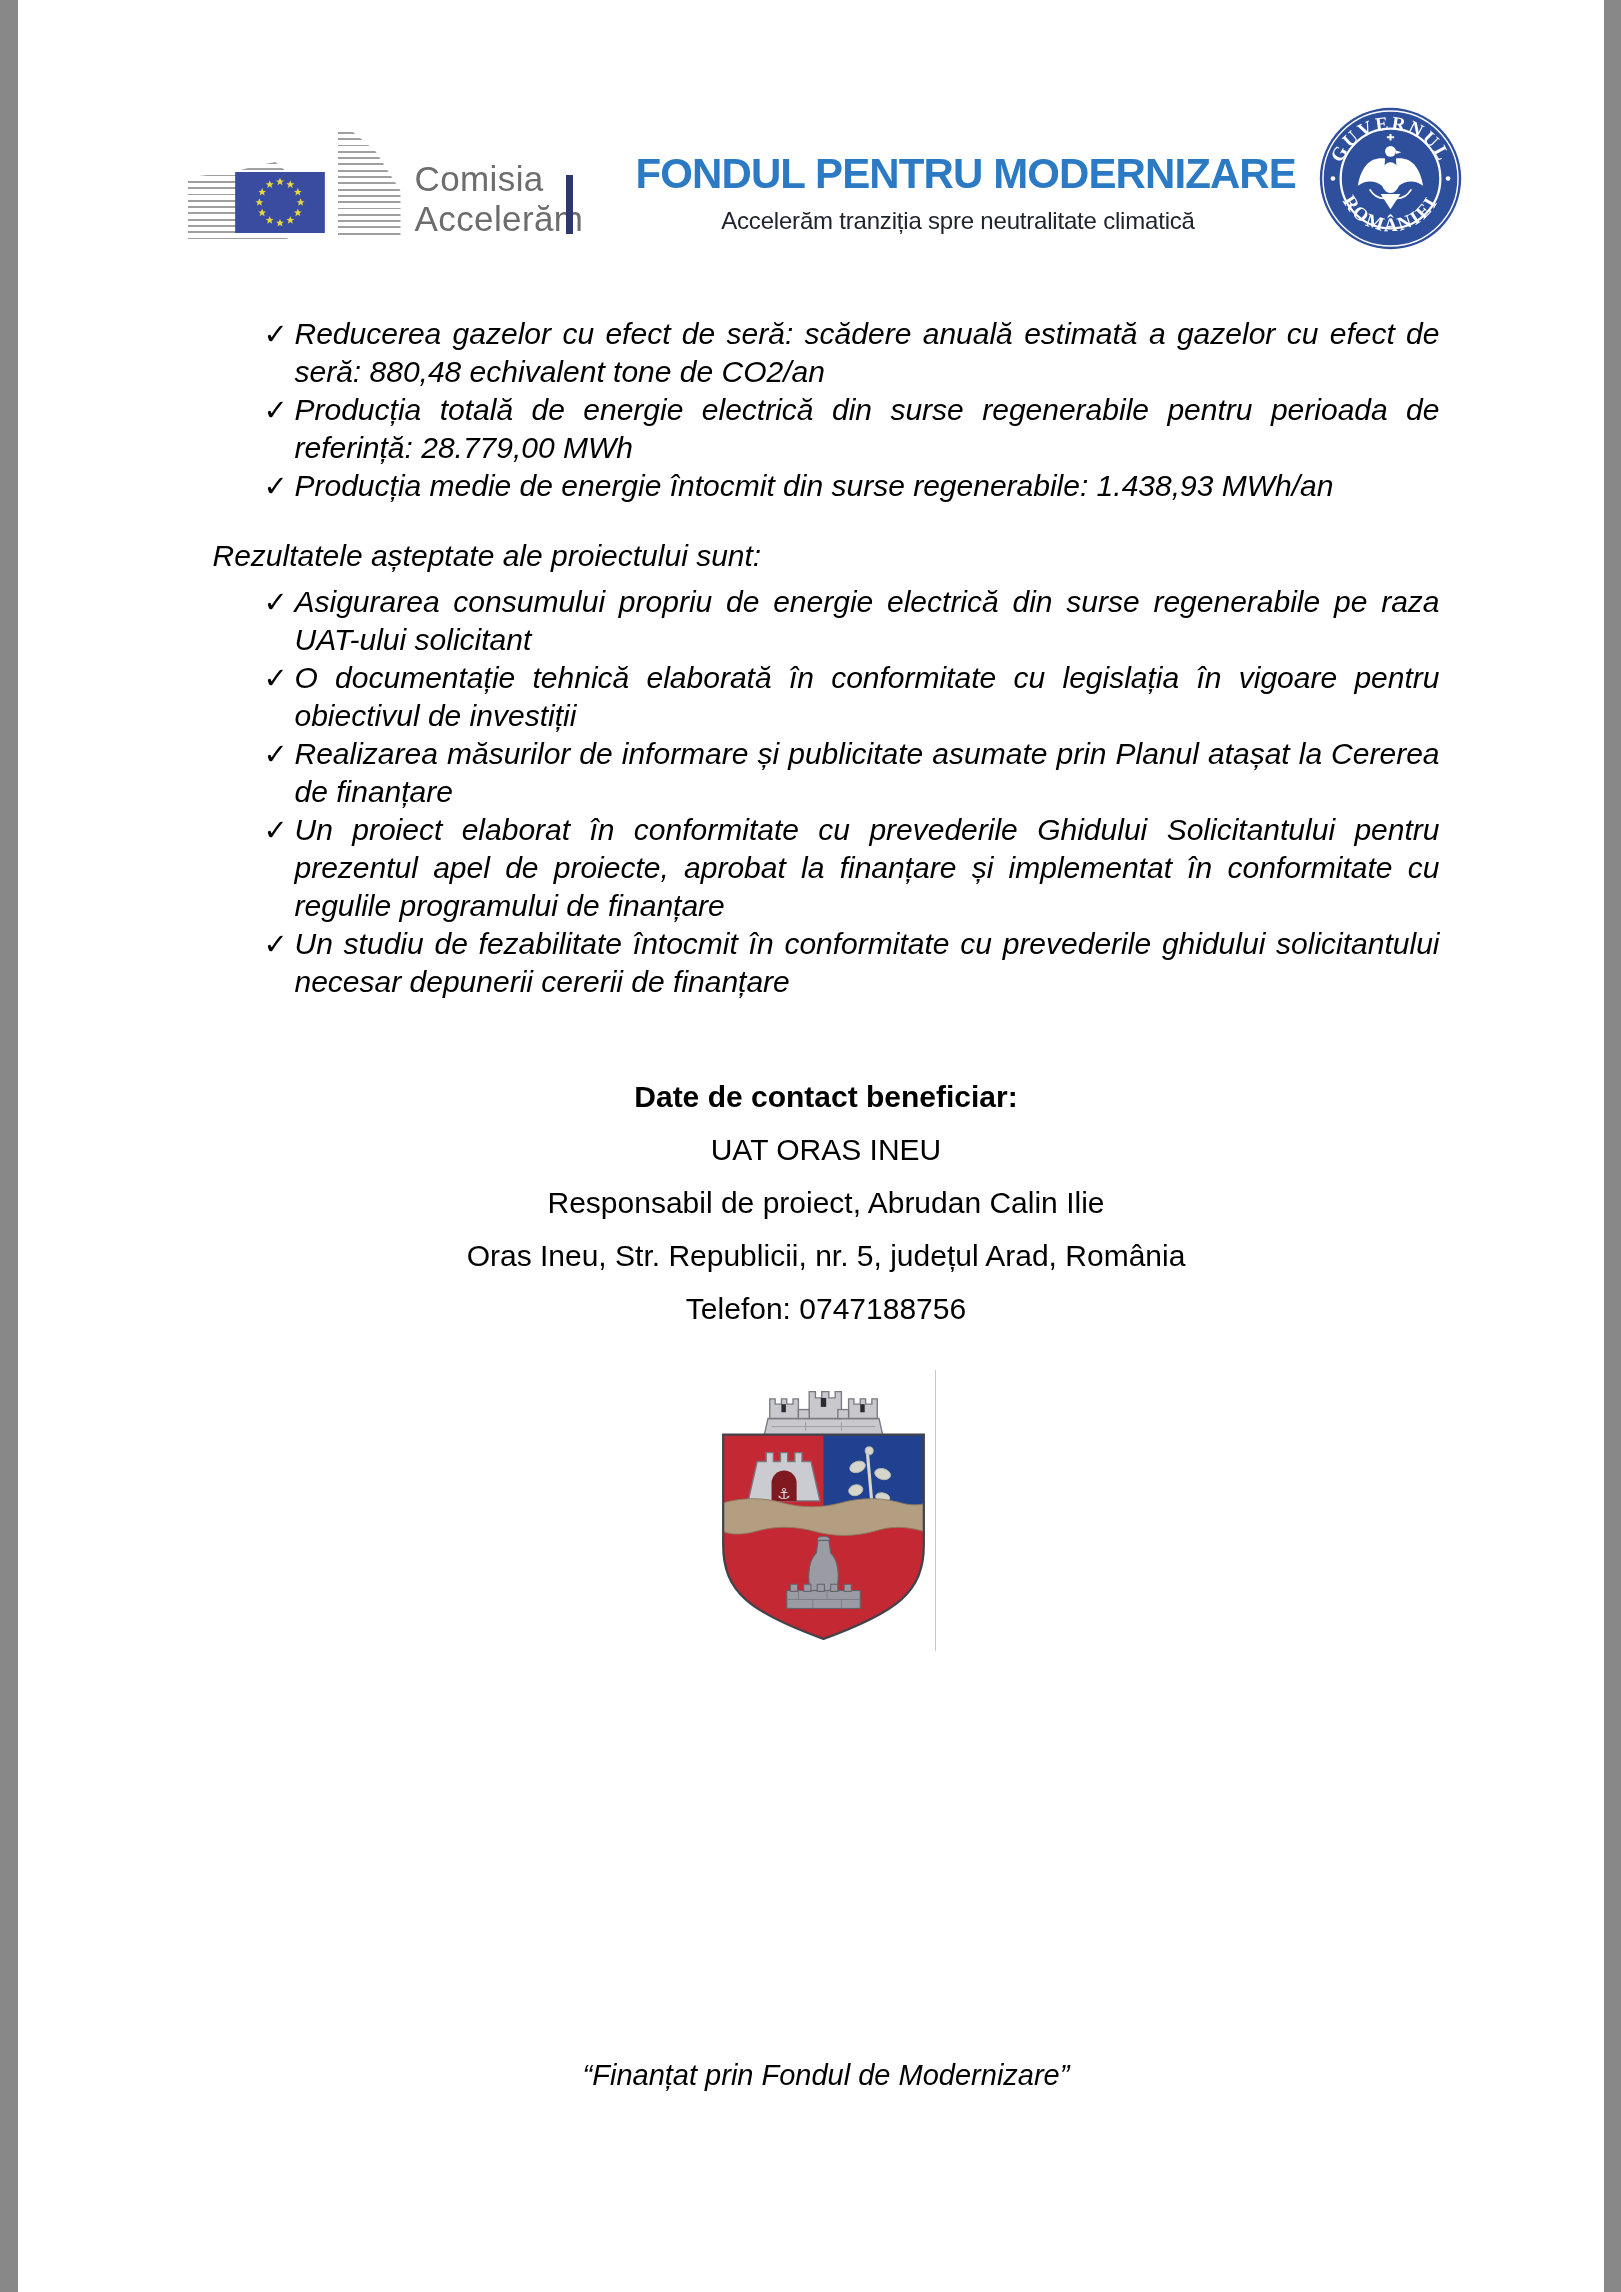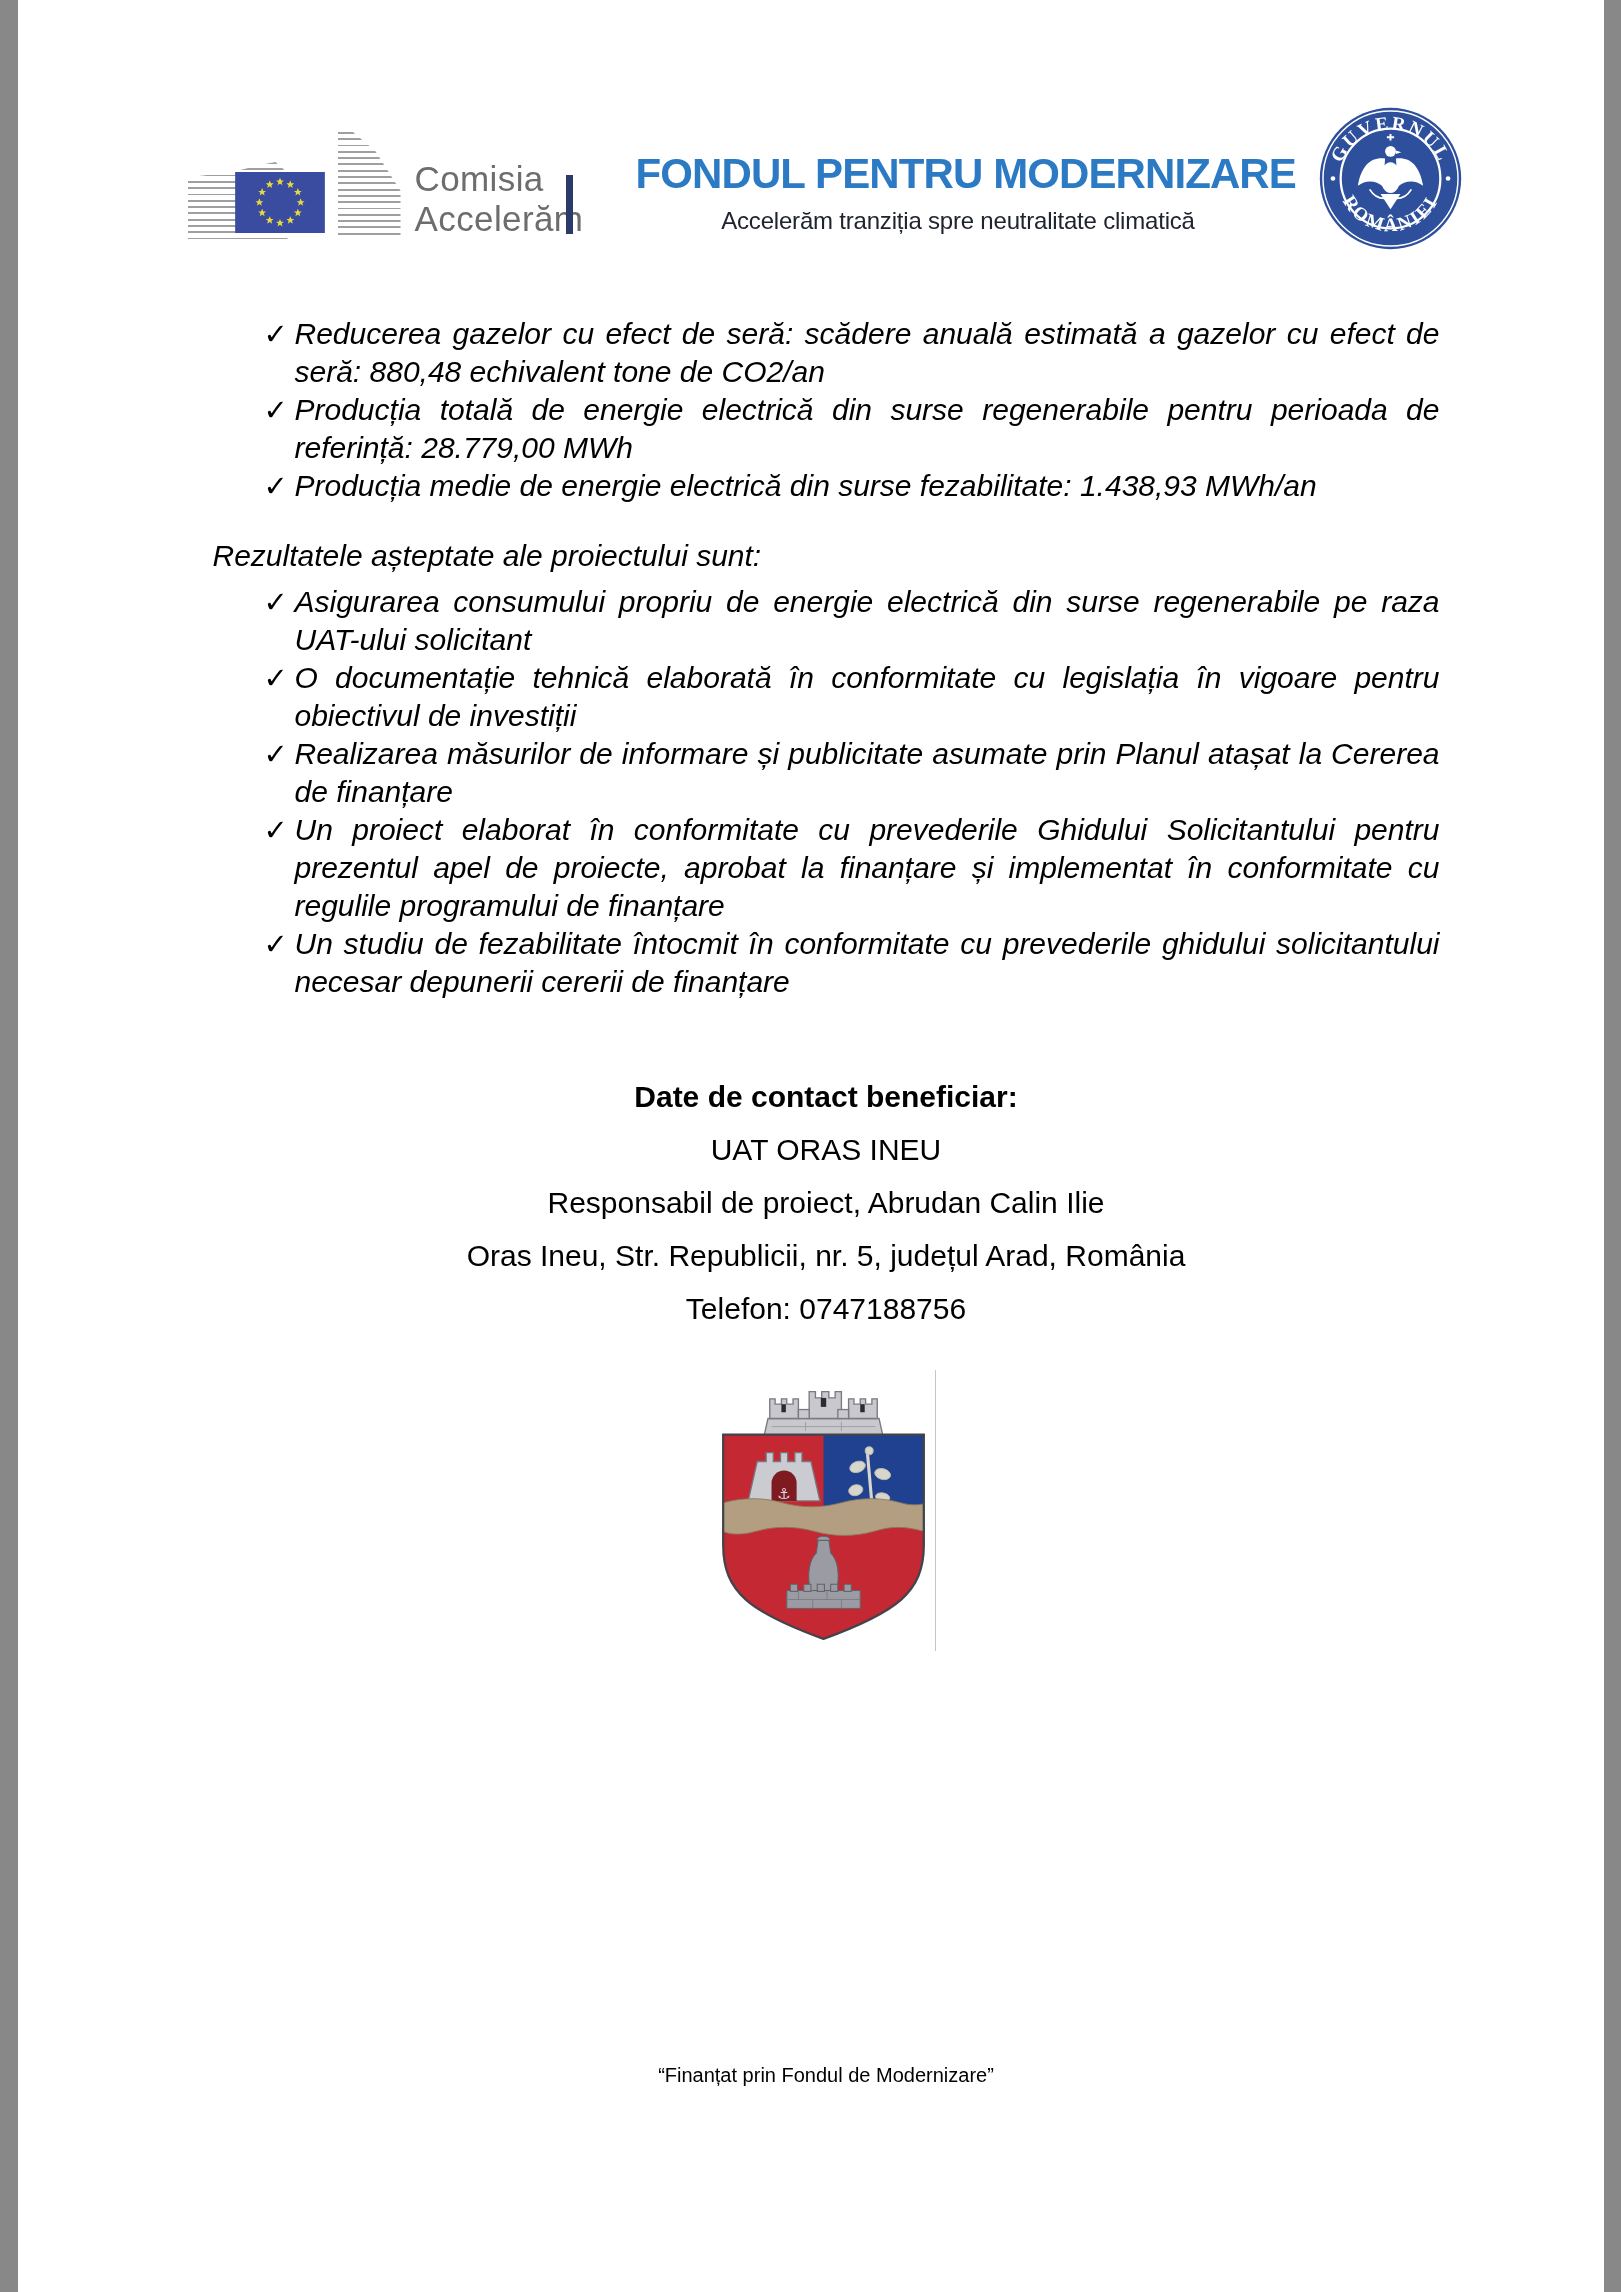--- a/index.html
+++ b/index.html
@@ -42,21 +42,21 @@
   .li-text{flex:1;text-align:justify;}
   .results-intro{margin:32px 0 8px 0;font-style:italic;font-size:30px;line-height:38px;}
 
   .contact{margin-top:75px;text-align:center;font-size:30px;line-height:41px;}
   .contact p{margin:12px;}
   .contact-heading{font-weight:bold;}
 
   .arms-wrap{margin-top:41px;display:flex;justify-content:center;}
   .arms-box{border-right:1.8px solid #c6c6c6;padding-right:3.6px;}
 
-  .footer-quote{margin:405px 0 0 0;text-align:center;font-size:20px;line-height:38px;}
+  .footer-quote{margin:405px 0 0 0;text-align:center;font-style:italic;font-size:29px;line-height:38px;}
 </style>
 </head>
 <body>
 
 <div class="page">
 
   <div class="header">
 
     <div class="ec-logo">
       <div class="ec-graphic">
@@ -126,21 +126,21 @@
       <li>
         <span class="check">✓</span>
         <span class="li-text">Reducerea gazelor cu efect de seră: scădere anuală estimată a gazelor cu efect de seră: 880,48 echivalent tone de CO2/an</span>
       </li>
       <li>
         <span class="check">✓</span>
         <span class="li-text">Producția totală de energie electrică din surse regenerabile pentru perioada de referință: 28.779,00 MWh</span>
       </li>
       <li>
         <span class="check">✓</span>
-        <span class="li-text">Producția medie de energie electrică din surse fezabilitate: 1.438,93 MWh/an</span>
+        <span class="li-text">Producția medie de energie întocmit din surse regenerabile: 1.438,93 MWh/an</span>
       </li>
     </ul>
 
     <p class="results-intro">Rezultatele așteptate ale proiectului sunt:</p>
 
     <ul class="checklist">
       <li>
         <span class="check">✓</span>
         <span class="li-text">Asigurarea consumului propriu de energie electrică din surse regenerabile pe raza UAT-ului solicitant</span>
       </li>

